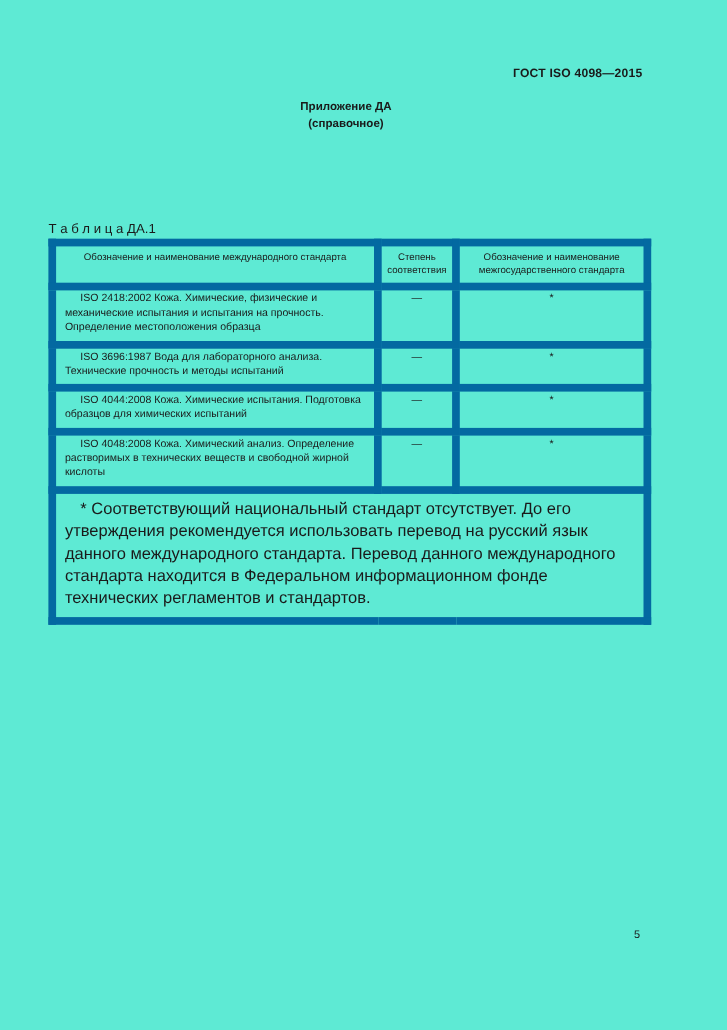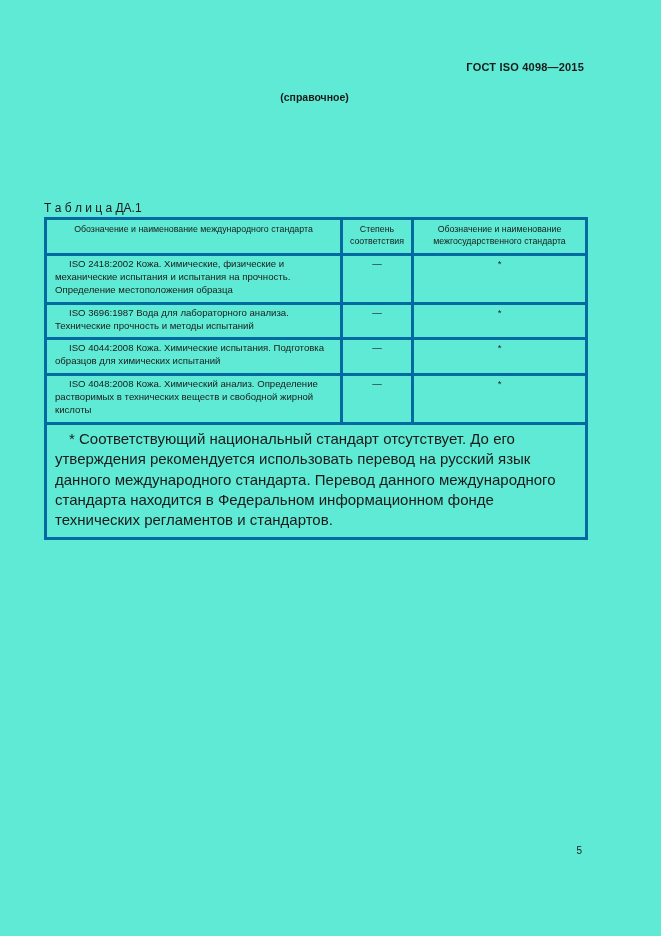--- a/index.html
+++ b/index.html
@@ -53,21 +53,21 @@
   table.std-table {
     position: absolute;
     top: 217px;
     left: 44px;
     width: 541px;
     border-collapse: collapse;
     table-layout: fixed;
   }
   table.std-table th,
   table.std-table td {
-    border: 3px solid #0369a1;
+    border: 7px solid #0369a1;
     vertical-align: top;
   }
   table.std-table th {
     font-weight: normal;
     font-size: 8.8px;
     line-height: 1.35;
     text-align: center;
     padding: 4px 4px 5px 4px;
   }
   td.cell-standard {
@@ -95,20 +95,21 @@
   }
 </style>
 </head>
 <body>
 
 <div class="page">
 
   <div class="docnum">ГОСТ ISO 4098—2015</div>
 
   <div class="appendix-block">
+    <div>Приложение ДА</div>
     <div>(справочное)</div>
   </div>
 
   <div class="main-title">
   </div>
 
   <div class="table-label">Т а б л и ц а  ДА.1</div>
 
   <table class="std-table">
     <colgroup>

